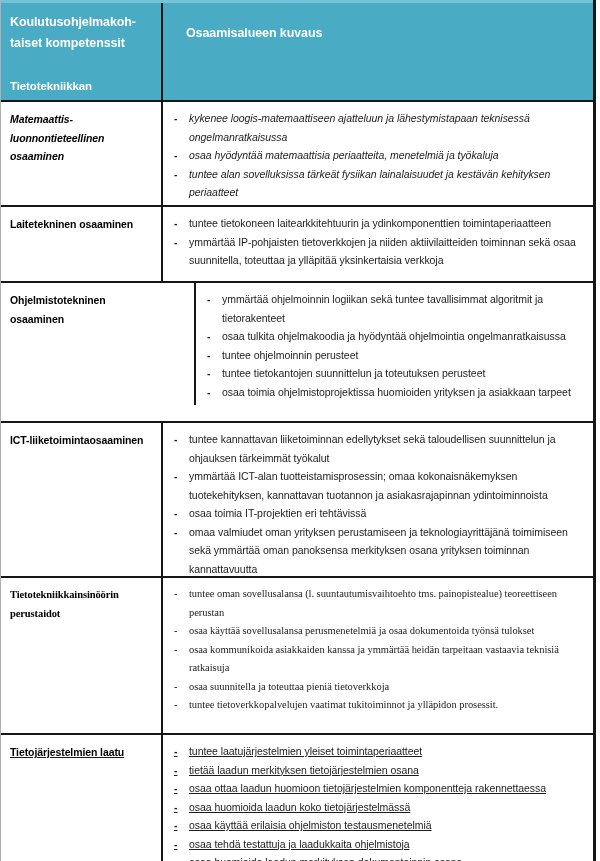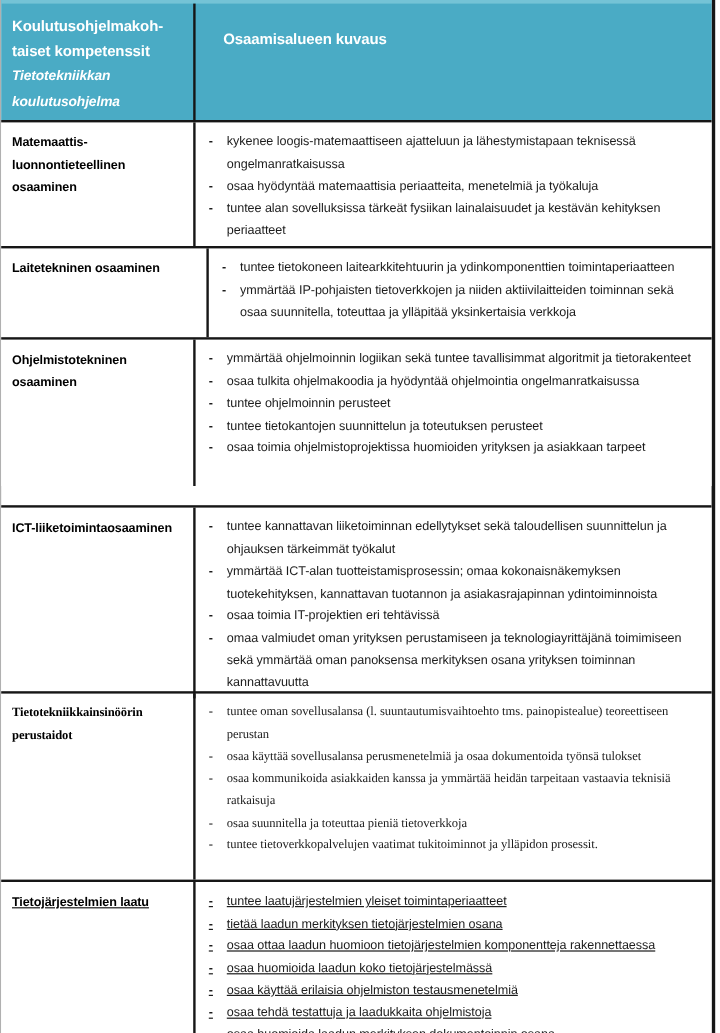--- a/index.html
+++ b/index.html
@@ -46,33 +46,33 @@
   .h-title{
     font-size:12.5px;
     font-weight:bold;
     line-height:21px;
     white-space:pre-line;
     letter-spacing:-0.1px;
   }
   .h-sub{
     font-size:11.5px;
     font-weight:600;
-    font-style:italic;
     line-height:21px;
     white-space:pre-line;
     letter-spacing:-0.1px;
+    margin-top:22px;
   }
   
   .body-row{
     border-top:2px solid var(--line);
     background:#ffffff;
   }
-  #rows .body-row:nth-child(1){height:105px;}
-  #rows .body-row:nth-child(2){height:76px;gap:11px;}
-  #rows .body-row:nth-child(3){height:124px;}
+  #rows .body-row:nth-child(1){height:105px;font-style:italic;}
+  #rows .body-row:nth-child(2){height:76px;}
+  #rows .body-row:nth-child(3){height:124px;gap:33px;}
   #rows .body-row:nth-child(4){height:155px;margin-top:16px;}
   #rows .body-row:nth-child(5){height:157px;font-family:Liberation Serif, serif;}
   #rows .body-row:nth-child(6){height:142px;text-decoration:underline;}
   .cell-left{
     padding:8px 4px 0 9px;
   }
   .competence{
     font-size:10.5px;
     font-weight:bold;
     line-height:18.5px;

